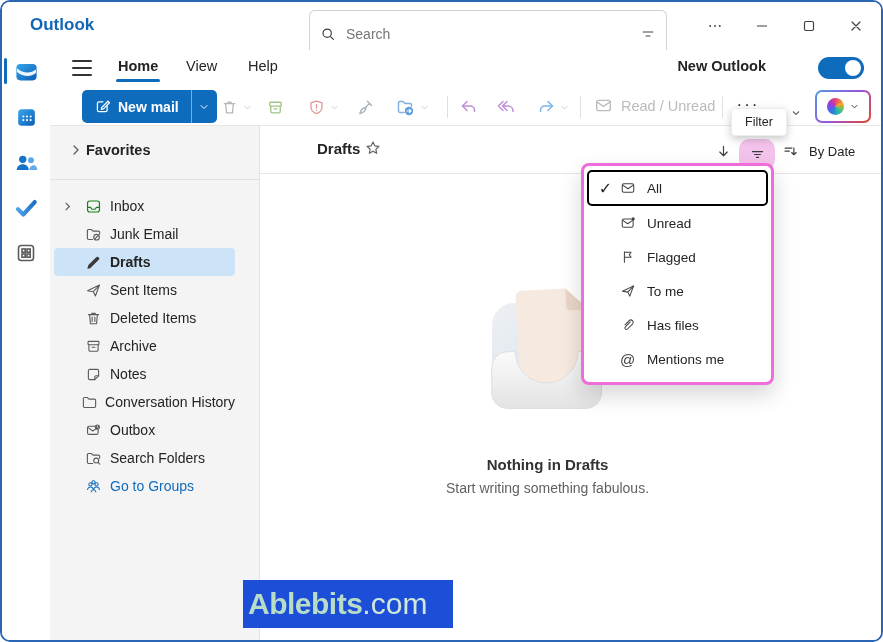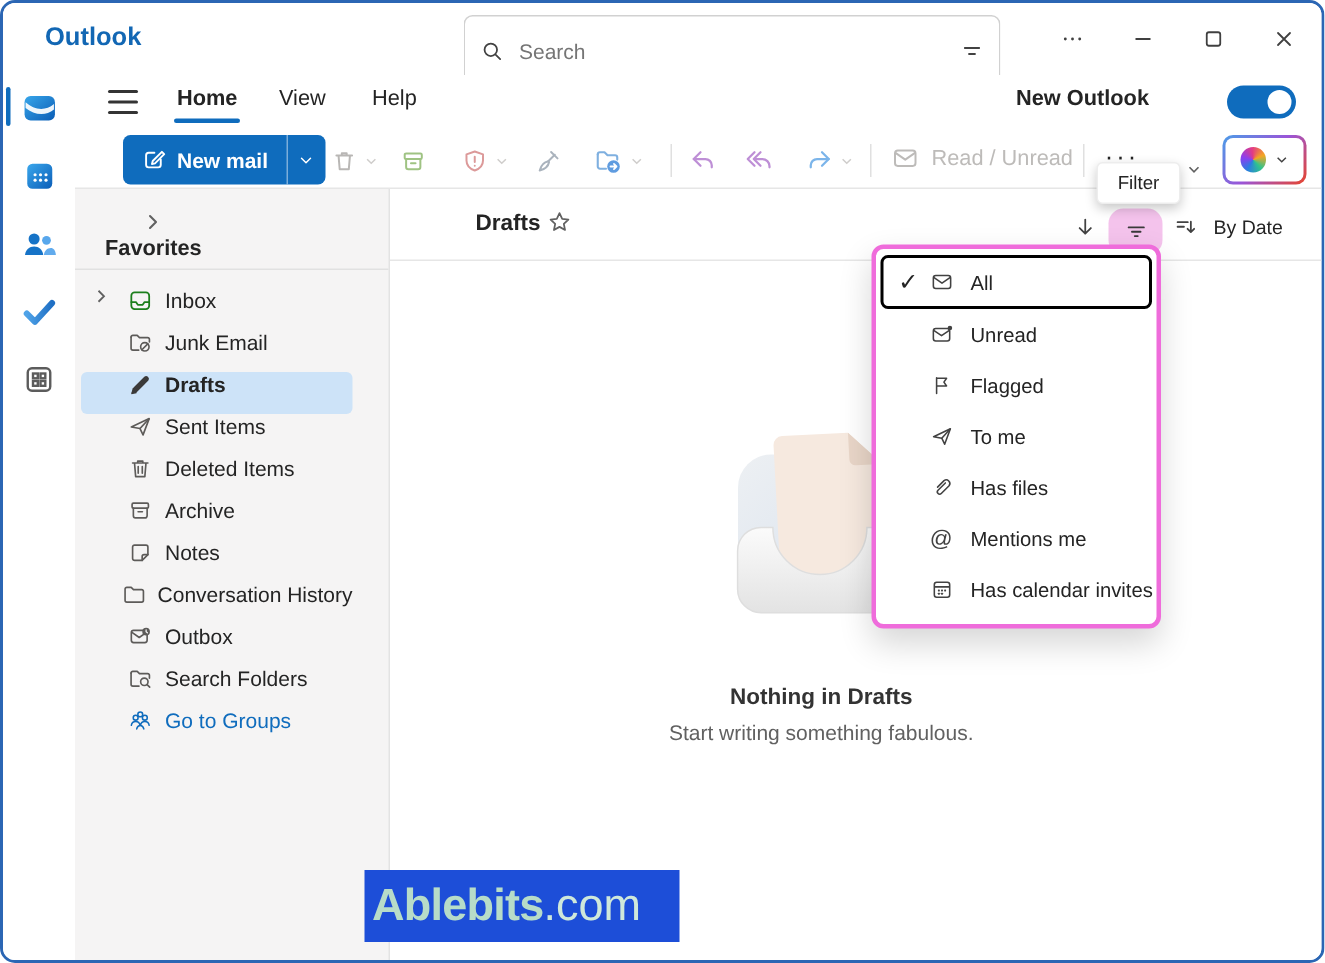--- a/index.html
+++ b/index.html
@@ -40,25 +40,25 @@
   .tb-div{position:absolute;top:9px;width:1px;height:22px;background:#e0e0e0;}
   .readunread{position:absolute;left:544px;top:9px;display:flex;align-items:center;gap:8px;color:#bdbbb9;font-size:14.5px;cursor:default;}
   .dots-btn{position:absolute;left:680px;top:2px;width:36px;height:32px;display:flex;align-items:center;justify-content:center;font-size:17px;letter-spacing:2px;color:#242424;cursor:pointer;}
   .rib-chev{position:absolute;left:740px;top:20px;color:#616161;cursor:pointer;}
   .copilot{position:absolute;left:765px;top:3px;width:56px;height:33px;border-radius:7px;padding:2px;background:linear-gradient(135deg,#4a9de8,#9a55d8 50%,#e8452a);cursor:pointer;}
   .copilot .inner{width:100%;height:100%;border-radius:5px;background:#fff;display:flex;align-items:center;justify-content:center;gap:5px;}
   .copilot-logo{width:17px;height:17px;border-radius:50%;background:conic-gradient(from 210deg,#2a7de1,#8a3ff0,#e23a85,#f5a623,#2fc48d,#2a7de1);}
 
   
   .fpane{position:absolute;left:48px;top:124px;bottom:0;width:210px;background:#f5f4f4;border-right:1px solid #e3e3e3;}
-  .fav-row{position:absolute;left:0;top:16px;display:flex;align-items:center;gap:4px;padding-left:20px;cursor:pointer;flex-direction:column;}
+  .fav-row{position:absolute;left:0;top:16px;display:flex;align-items:center;gap:4px;padding-left:20px;cursor:pointer;}
   .fav-row .lbl{font-size:14.5px;font-weight:bold;color:#242424;}
   .fav-div{position:absolute;left:0;right:0;top:53px;height:1px;background:#e1e1e1;}
   .flist{position:absolute;left:0;top:66px;right:0;}
-  .frow{position:relative;height:28px;margin:0 24px 0 4px;border-radius:4px;display:flex;align-items:flex-start;cursor:pointer;}
+  .frow{position:relative;height:28px;margin:0 24px 0 4px;border-radius:4px;display:flex;align-items:center;cursor:pointer;}
   .frow.sel{background:#cde3f8;}
   .frow .chevslot{width:26px;display:flex;justify-content:center;color:#616161;}
   .frow .ficon{width:26px;display:flex;justify-content:center;color:#5d5b59;}
   .frow .flabel{font-size:14px;color:#242424;padding-left:4px;white-space:nowrap;}
   .frow.sel .flabel{font-weight:bold;}
   .frow.linkrow .flabel{color:#0f6cbd;}
   .frow.linkrow .ficon{color:#0f6cbd;}
 
   
   .lpane{position:absolute;left:258px;top:124px;right:0;bottom:0;background:#fff;}
@@ -647,39 +647,20 @@
             <path d="M6.3 9.7l5.4-5.4a3 3 0 0 1 4.2 4.2l-6.5 6.5a1.9 1.9 0 0 1-2.7-2.7l6.1-6.1" fill="none" stroke="#424242" stroke-width="1.3" stroke-linecap="round" stroke-linejoin="round"></path>
           </svg>
       </span>
       <span class="mi-label">Has files</span>
     </div>
     <div class="mi">
       <span class="mi-check"></span>
       <span class="mi-icon" style="font-size:15px;color:#424242;">@</span>
       <span class="mi-label">Mentions me</span>
     </div>
-    <div class="mi">
-      <span class="mi-check"></span>
-      <span class="mi-icon">
-        <svg width="16" height="16" viewBox="0 0 20 20">
-            <g fill="none" stroke="#424242" stroke-width="1.3" stroke-linejoin="round">
-              <rect x="3.6" y="4" width="12.8" height="12.4" rx="2"></rect>
-              <path d="M3.6 7.8h12.8"></path>
-            </g>
-            <g fill="#424242">
-              <rect x="6.6" y="10" width="1.6" height="1.6" rx=".4"></rect>
-              <rect x="9.2" y="10" width="1.6" height="1.6" rx=".4"></rect>
-              <rect x="11.8" y="10" width="1.6" height="1.6" rx=".4"></rect>
-              <rect x="6.6" y="12.8" width="1.6" height="1.6" rx=".4"></rect>
-              <rect x="9.2" y="12.8" width="1.6" height="1.6" rx=".4"></rect>
-            </g>
-          </svg>
-      </span>
-      <span class="mi-label">Has calendar invites</span>
-    </div>
   </div>
 
   <div class="watermark">
     <span class="wm-bold">Ablebits</span>
       <span class="wm-rest">.com</span>
   </div>
 
 </div>
 
 </body></html>

